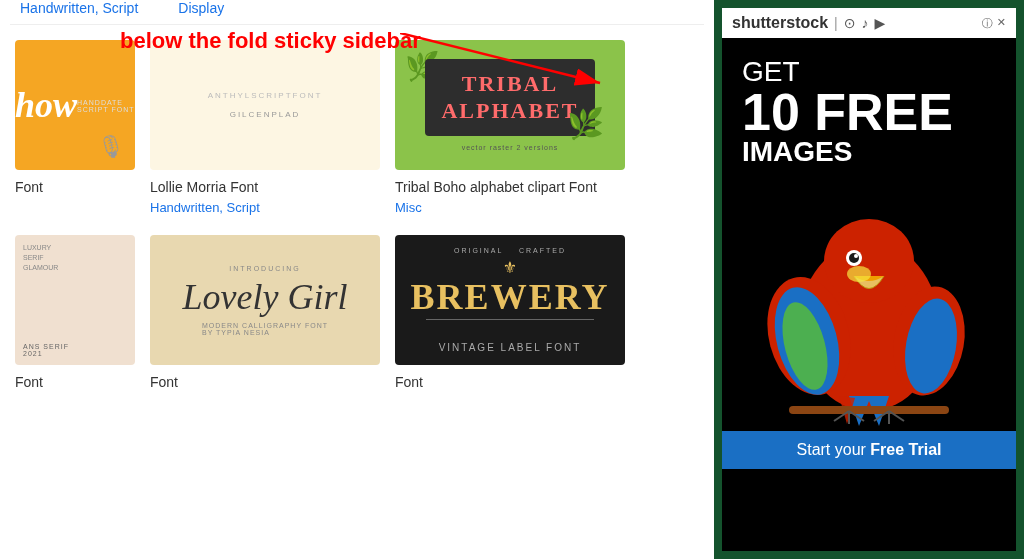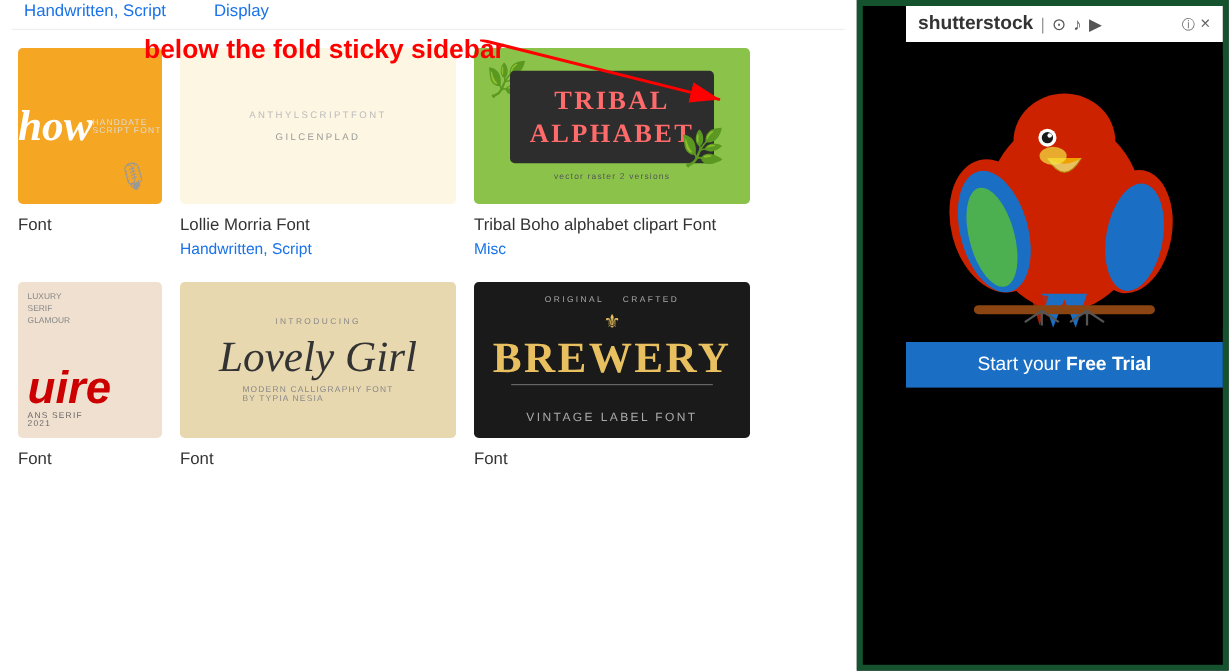--- a/index.html
+++ b/index.html
@@ -265,24 +265,23 @@
       color: #aaa;
       letter-spacing: 2px;
       text-transform: uppercase;
       margin-top: 18px;
     }
 
     
     .sidebar-ad {
       width: 310px;
       min-width: 310px;
-      border: 5px solid #14532d;
+      border: 8px solid #14532d;
       position: relative;
       background: #000;
-      padding-left: 36px;
     }
 
     .ad-header {
       background: #fff;
       padding: 6px 10px;
       display: flex;
       align-items: center;
       justify-content: space-between;
     }
 
@@ -423,21 +422,20 @@
         </div>
       </div>
       <div class="font-card-title">Tribal Boho alphabet clipart Font</div>
       <a class="font-card-category">Misc</a>
     </div>
 
     <div class="font-card">
       <div class="font-card-image">
         <div class="card-squire-bg">
           <div style="position:absolute;top:8px;left:8px;font-size:7px;color:#888;line-height:1.4;">LUXURY<br>SERIF<br>GLAMOUR</div>
-          <div class="card-squire-text">uire</div>
           <div class="card-squire-sub">ANS SERIF<br>2021</div>
         </div>
       </div>
       <div class="font-card-title">Font</div>
     </div>
 
     <div class="font-card">
       <div class="font-card-image">
         <div class="card-lovely-bg">
           <div class="card-lovely-intro">INTRODUCING</div>
@@ -474,20 +472,25 @@
         <span>♪</span>
         <span>▶</span>
       </div>
     </div>
     <div class="ad-close">
       <span>ⓘ</span>
       <span>✕</span>
     </div>
   </div>
 
+  <div class="ad-body">
+    <div class="ad-get">GET</div>
+    <div class="ad-free">10 FREE</div>
+    <div class="ad-images">IMAGES</div>
+  </div>
 
   <div class="ad-parrot">
     <svg width="280" height="240" viewBox="0 0 280 240">
 
       <rect width="280" height="240" fill="#000"></rect>
 
       <ellipse cx="140" cy="140" rx="70" ry="85" fill="#cc2200"></ellipse>
 
       <ellipse cx="80" cy="150" rx="40" ry="60" fill="#cc2200" transform="rotate(-15,80,150)"></ellipse>
       <ellipse cx="78" cy="155" rx="30" ry="55" fill="#1a6fc4" transform="rotate(-15,78,155)"></ellipse>

